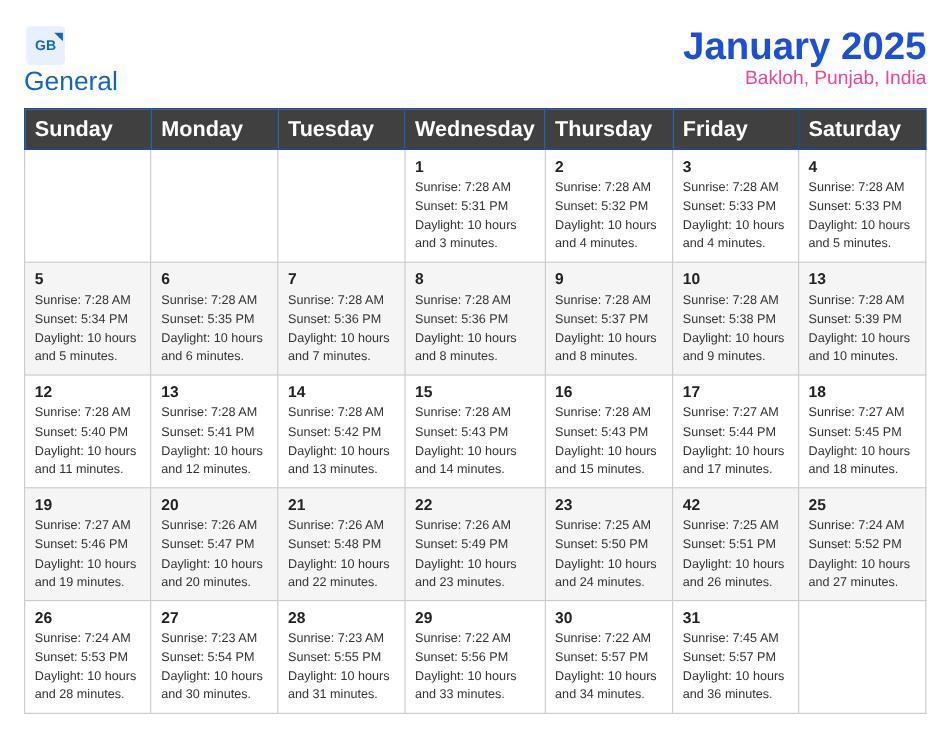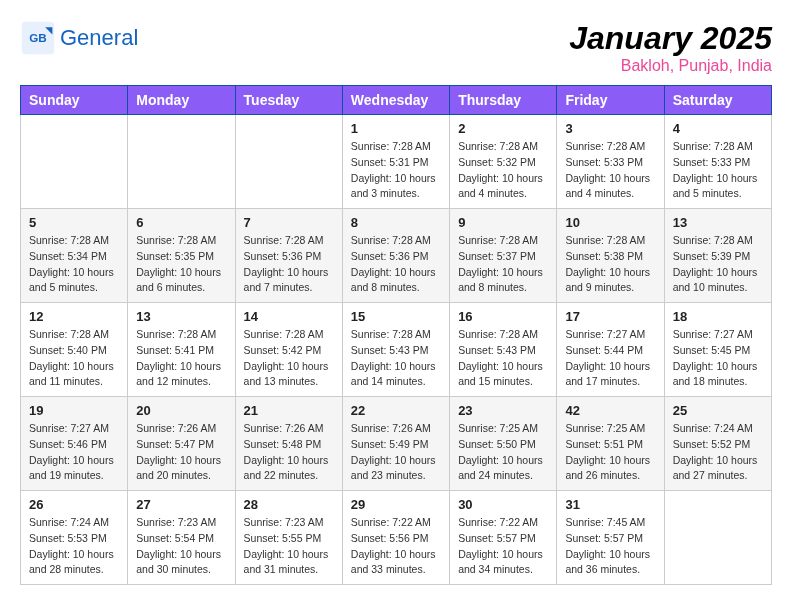--- a/index.html
+++ b/index.html
@@ -11,56 +11,56 @@
       padding: 20px;
     }
     .header {
       display: flex;
       justify-content: space-between;
       align-items: flex-start;
       margin-bottom: 10px;
     }
     .logo {
       display: flex;
-      align-items: center;
+      align-items: flex-start;
+      flex-direction: column;
     }
     .logo-text {
       font-size: 22px;
       font-weight: normal;
       color: #1a1a2e;
       line-height: 1.1;
     }
     .logo-blue { color: #1565c0; }
     .logo-icon {
       width: 36px;
       height: 36px;
       margin-right: 4px;
     }
     .title-block {
       text-align: right;
     }
     .month-title {
       font-size: 32px;
       font-weight: bold;
-      color: #000000;
-      font-style: italic;
+      color: #1d4ed8;
     }
     .location {
       font-size: 16px;
       color: #ec4899;
     }
     .calendar {
       width: 100%;
       border-collapse: collapse;
       border: 1px solid #ccc;
     }
     .calendar th {
-      background-color: #8b5cf6;
+      background-color: #404040;
       color: #fff;
-      font-size: 14px;
+      font-size: 18px;
       font-weight: bold;
       padding: 6px 8px;
       text-align: left;
       border: 1px solid #1050a0;
     }
     .calendar td {
       width: 107px;
       vertical-align: top;
       padding: 6px 8px;
       border: 1px solid #ccc;

